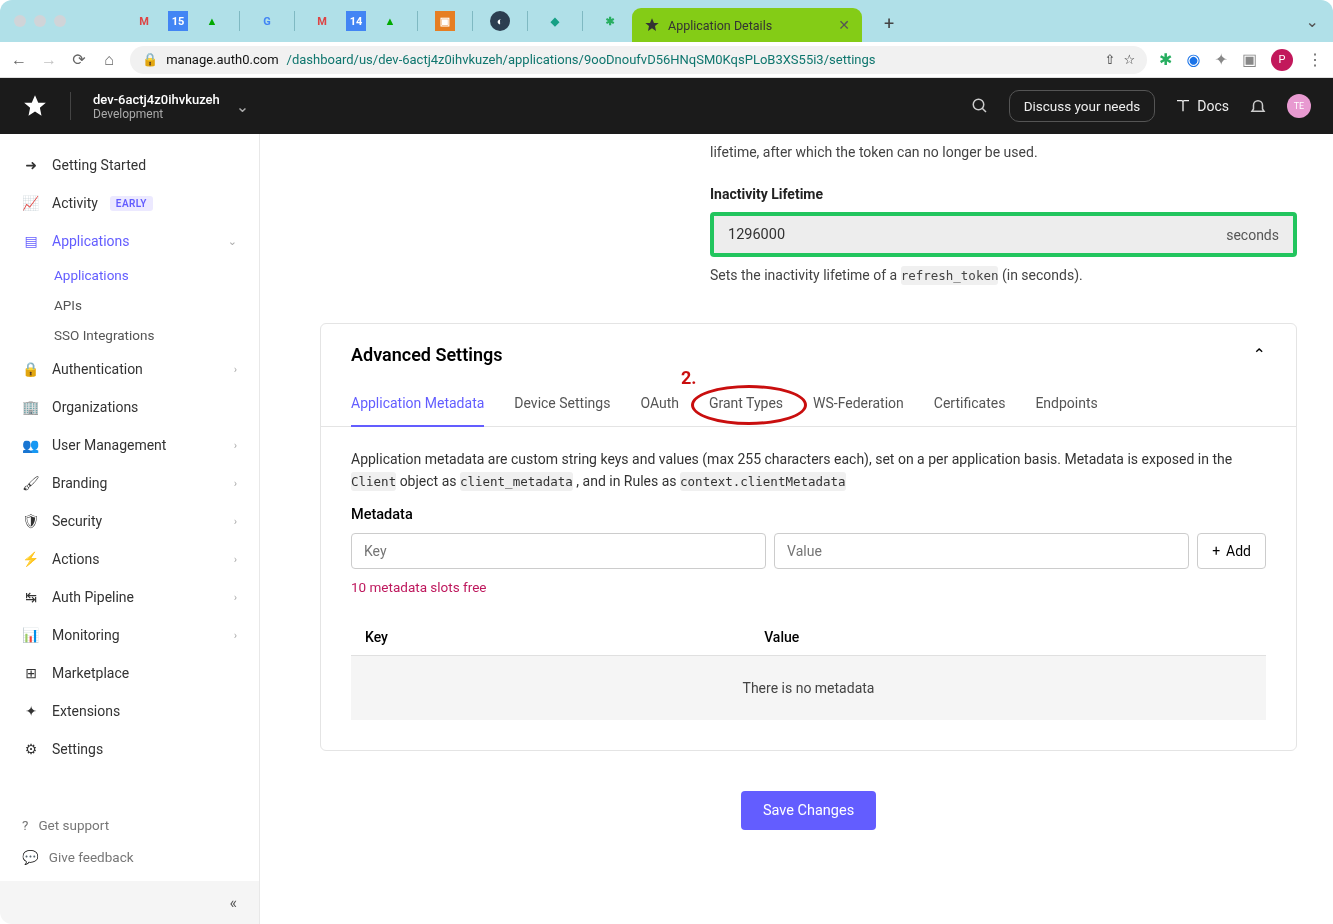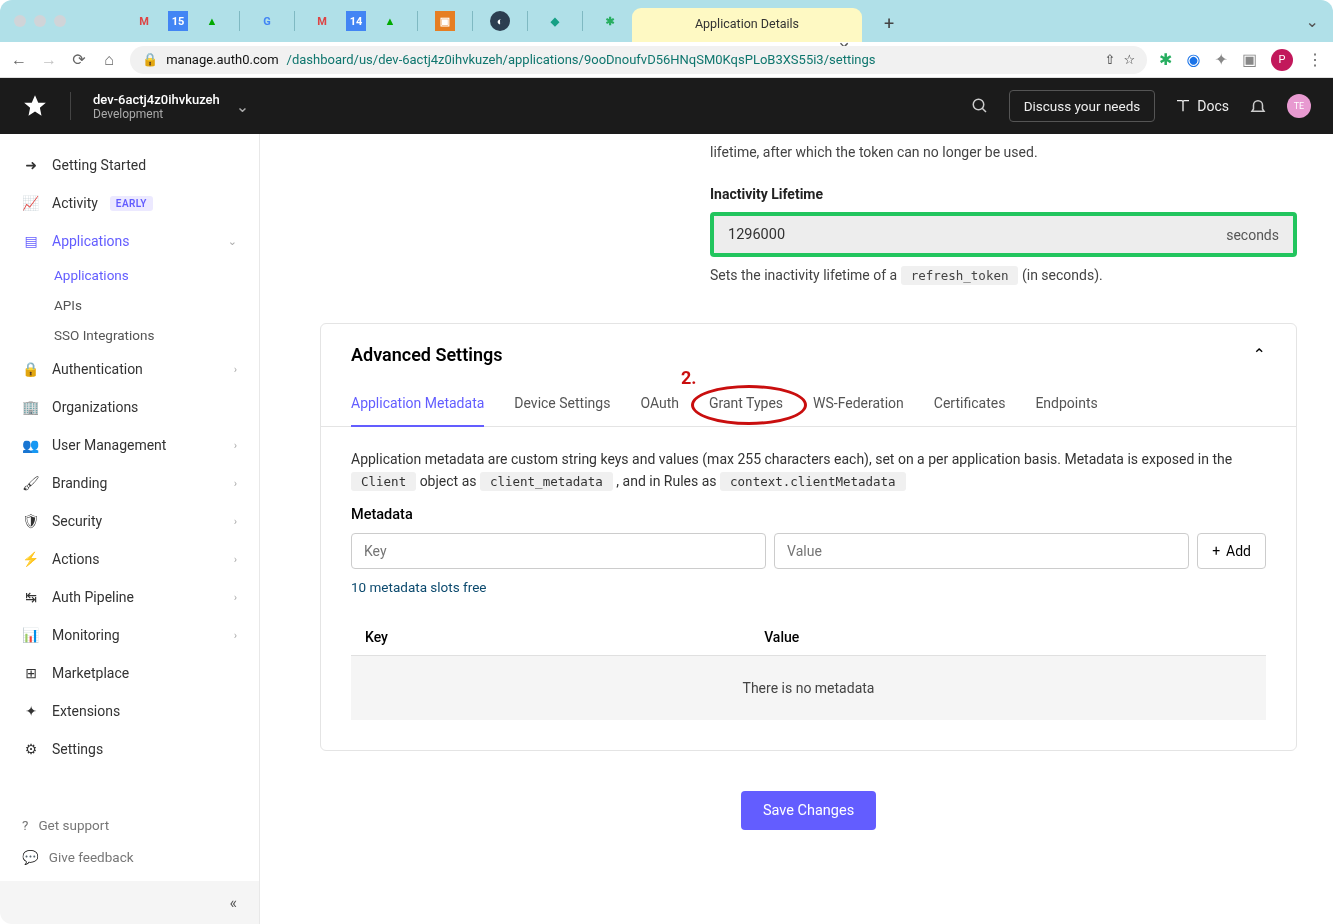--- a/index.html
+++ b/index.html
@@ -4,21 +4,21 @@
 <style>
 * { margin: 0; padding: 0; box-sizing: border-box; font-family: -apple-system, BlinkMacSystemFont, "Segoe UI", Roboto, sans-serif; }
 body { background: #fff; width: 1333px; height: 924px; overflow: hidden; border-radius: 12px; }
 
 
 .mac-titlebar { height: 42px; background: #b0e0e8; display: flex; align-items: center; padding: 0 14px; gap: 8px; }
 .mac-dot { width: 12px; height: 12px; border-radius: 50%; background: #d0d4d8; }
 .mac-icons { margin-left: 60px; display: flex; align-items: center; gap: 14px; }
 .mac-icons .ico { width: 20px; height: 20px; display: flex; align-items: center; justify-content: center; font-size: 11px; font-weight: bold; color: #fff; }
 .mac-icons .sep { width: 1px; height: 20px; background: #7fb9c2; margin: 0 3px; }
-.browser-tab { margin-left: 4px; background: #fef9c3; border-radius: 9px 9px 0 0; height: 34px; display: flex; align-items: center; padding: 0 12px; gap: 8px; margin-top: 8px; min-width: 230px; flex-direction: column; }
+.browser-tab { margin-left: 4px; background: #84cc16; border-radius: 9px 9px 0 0; height: 34px; display: flex; align-items: center; padding: 0 12px; gap: 8px; margin-top: 8px; min-width: 230px; }
 .browser-tab .favicon { width: 16px; height: 16px; }
 .browser-tab .title { font-size: 12.5px; color: #333; }
 .browser-tab .close { margin-left: auto; font-size: 14px; color: #555; }
 .new-tab { margin-left: 14px; font-size: 18px; color: #444; margin-top: 4px;}
 
 
 .url-bar { height: 36px; background: #fff; display: flex; align-items: center; padding: 0 10px; gap: 12px; border-bottom: 1px solid #e0e0e0; }
 .url-bar .navbtn { width: 18px; height: 18px; color: #666; display:flex; align-items:center; justify-content:center; }
 .url-field { flex: 1; background: #f1f1f1; border-radius: 16px; height: 28px; display: flex; align-items: center; padding: 0 12px; gap: 8px; font-size: 13px; color: #333; }
 .url-field .domain { color: #111; }
@@ -28,21 +28,21 @@
 
 
 .app-header { height: 56px; background: #1b1b1b; display: flex; align-items: center; padding: 0 22px; color: #fff; gap: 16px; }
 .app-header .logo { width: 26px; height: 26px; }
 .app-header .divider { width: 1px; height: 28px; background: #444; margin: 0 6px; }
 .tenant { display: flex; flex-direction: column; font-size: 13px; }
 .tenant .name { font-weight: 500; }
 .tenant .env { color: #aaa; font-size: 12px; }
 .app-header .chev { color: #aaa; }
 .app-header-right { margin-left: auto; display: flex; align-items: center; gap: 20px; }
-.discuss-btn { border: 1px solid #555; padding: 7px 14px; border-radius: 4px; font-size: 13.5px; color: #eee; }
+.discuss-btn { border: 1px solid #555; padding: 7px 14px; border-radius: 10px; font-size: 13.5px; color: #eee; }
 .docs-link { display: flex; align-items: flex-start; gap: 6px; font-size: 14px; color: #eee; }
 .app-header .avatar { width: 24px; height: 24px; border-radius: 50%; background: #e89ad1; font-size: 9px; display:flex;align-items:center;justify-content:center;color:#fff;}
 
 
 .layout { display: flex; height: calc(924px - 42px - 36px - 56px); }
 .sidebar { width: 260px; border-right: 1px solid #e8e8e8; display: flex; flex-direction: column; overflow-y: auto; }
 .content { flex: 1; overflow-y: auto; background: #fff; position: relative; }
 
 
 .nav-item { display: flex; align-items: center; gap: 12px; padding: 10px 22px; font-size: 14px; color: #333; cursor: pointer; }
@@ -58,41 +58,41 @@
 
 
 .content-inner { padding: 0 36px 50px 60px; }
 .top-desc { color: #444; font-size: 14px; padding-top: 10px; margin-left: 390px; }
 .field-group { margin-left: 390px; margin-top: 26px; }
 .field-label { font-size: 14px; font-weight: 700; color: #222; margin-bottom: 10px; }
 .input-row { display: flex; align-items: center; background: #ededed; border: 4px solid #22c55e; border-radius: 4px; padding: 10px 14px; }
 .input-row .value { flex: 1; font-size: 14.5px; color: #333; }
 .input-row .unit { font-size: 14px; color: #555; }
 .field-help { font-size: 14px; color: #444; margin-top: 10px; }
-.code { background: #f0f0f0; padding: 2px 10px; border-radius: 3px; font-family: Menlo, monospace; font-size: 12.5px; }
+.code { background: #f0f0f0; padding: 2px 0; border-radius: 3px; font-family: Menlo, monospace; font-size: 12.5px; }
 
 .panel { border: 1px solid #e4e4e4; border-radius: 6px; margin-top: 40px; }
 .panel-header { display: flex; align-items: center; padding: 20px 30px 12px; }
 .panel-header h2 { font-size: 18px; font-weight: 600; }
 .panel-header .toggle { margin-left: auto; }
 
 .tabs { display: flex; gap: 30px; padding: 18px 30px 0; border-bottom: 1px solid #e4e4e4; }
 .tab { font-size: 14px; color: #555; padding-bottom: 14px; cursor: pointer; position: relative; }
 .tab.active { color: #635dff; border-bottom: 2px solid #635dff; margin-bottom: -1px; }
 
 .tab-annotation { position: absolute; top: -28px; left: -28px; color: #c90e0e; font-size: 18px; font-weight: bold; }
 .tab-circle { border: 3px solid #c90e0e; border-radius: 50%; position: absolute; top: -10px; left: -18px; width: 116px; height: 40px; pointer-events: none; }
 
 .panel-body { padding: 22px 30px 30px; }
 .meta-desc { font-size: 14px; color: #333; line-height: 1.55; }
 .meta-label { font-size: 14.5px; font-weight: 500; margin-top: 14px; }
 .meta-inputs { display: flex; gap: 8px; margin-top: 10px; }
 .meta-inputs input { flex: 1; border: 1px solid #ccc; border-radius: 4px; padding: 9px 12px; font-size: 14px; }
 .add-btn { border: 1px solid #ccc; border-radius: 4px; padding: 9px 14px; font-size: 14px; display: flex; align-items: center; gap: 6px; background: #fff; }
-.slots { font-size: 13.5px; color: #0c4a6e; margin-top: 10px; }
+.slots { font-size: 13.5px; color: #be185d; margin-top: 10px; }
 
 .meta-table { margin-top: 24px; }
 .meta-table .thead { display: flex; border-bottom: 1px solid #e0e0e0; padding: 10px 14px; font-size: 14px; font-weight: 500; }
 .meta-table .thead .col1 { width: 45%; }
 .meta-table .empty { background: #f5f5f5; padding: 24px; text-align: center; font-size: 14px; color: #444; margin-top: 0; }
 
 .save-btn { background: #635dff; color: #fff; border: none; padding: 11px 22px; border-radius: 4px; font-size: 14.5px; display: block; margin: 40px auto 0; }
 
 svg { display: block; }
 </style>

